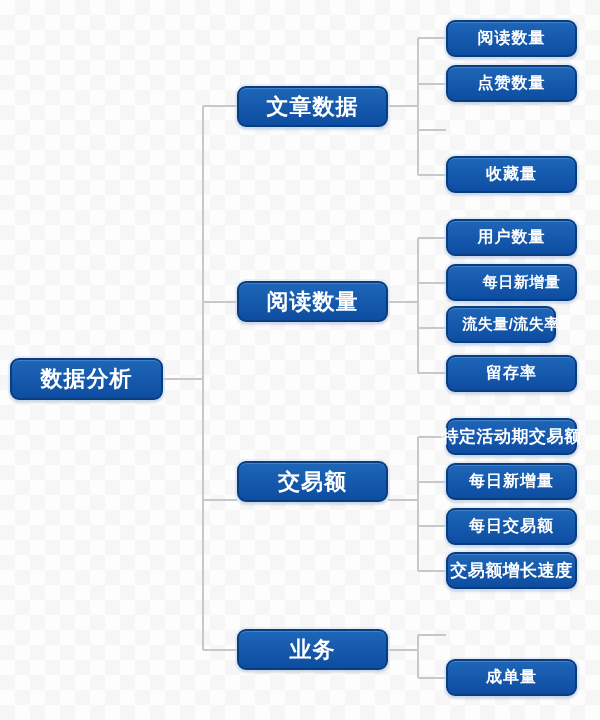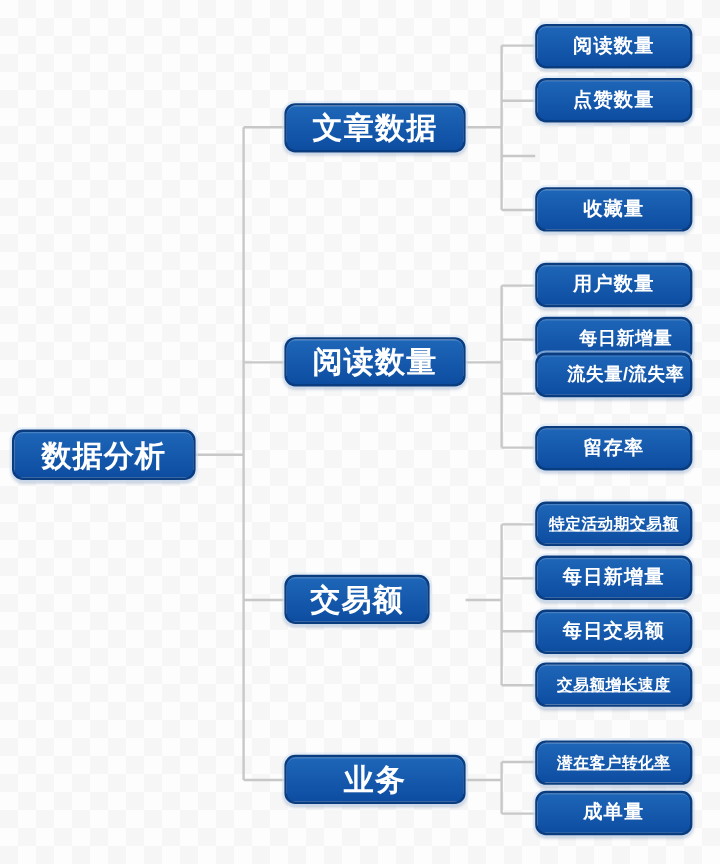--- a/index.html
+++ b/index.html
@@ -39,24 +39,24 @@
     border: 2px solid var(--node-border, #0a3c80);
     border-radius: 9px;
     background: linear-gradient(180deg, var(--node-fill-top, #1e66b8) 0%, var(--node-fill-bottom, #0d4da1) 100%);
     box-shadow: 0 0 0 2px rgba(214, 230, 246, 0.55),
                 0 2px 3px rgba(25, 60, 120, 0.30),
                 inset 0 1px 0 rgba(255, 255, 255, 0.18);
     white-space: nowrap;
     cursor: default;
   }
 
-  .root, .branch { font-size: 25px; }
+  .root, .branch { font-size: 22px; }
   .leaf { font-size: 16px; }
   .leaf.mid { font-size: 15px; letter-spacing: 0.5px; padding-left: 20px; }
-  .leaf.small { font-size: 13px; letter-spacing: 0.5px; text-decoration: underline; }
+  .leaf.small { font-size: 17px; letter-spacing: 0.5px; }
 </style>
 </head>
 <body>
 
 <div class="canvas">
 
   <svg class="connectors" viewBox="0 0 600 720" aria-hidden="true">
     <g>
       <path class="conn" d="M163 379 H203"></path>
       <path class="conn" d="M203 106 V650"></path>
@@ -94,33 +94,32 @@
       <path class="conn" d="M418 635 V678"></path>
       <path class="conn" d="M418 635 H446"></path>
       <path class="conn" d="M418 678 H446"></path>
     </g>
   </svg>
 
   <div class="node root" style="left:10px;top:358px;width:153px;height:42px">数据分析</div>
 
   <div class="node branch" style="left:237px;top:86px;width:151px;height:41px">文章数据</div>
   <div class="node branch" style="left:237px;top:281px;width:151px;height:41px">阅读数量</div>
-  <div class="node branch" style="left:237px;top:479px;width:121px;height:41px">交易额</div>
+  <div class="node branch" style="left:237px;top:461px;width:151px;height:41px">交易额</div>
   <div class="node branch" style="left:237px;top:629px;width:151px;height:41px">业务</div>
 
   <div class="node leaf" style="left:446px;top:20px;width:131px;height:37px">阅读数量</div>
   <div class="node leaf" style="left:446px;top:65px;width:131px;height:37px">点赞数量</div>
   <div class="node leaf" style="left:446px;top:156px;width:131px;height:37px">收藏量</div>
 
   <div class="node leaf" style="left:446px;top:219px;width:131px;height:37px">用户数量</div>
   <div class="node leaf mid" style="left:446px;top:264px;width:131px;height:37px">每日新增量</div>
-  <div class="node leaf mid" style="left:446px;top:294px;width:131px;height:37px">流失量/流失率</div>
+  <div class="node leaf mid" style="left:446px;top:306px;width:110px;height:37px">流失量/流失率</div>
   <div class="node leaf" style="left:446px;top:355px;width:131px;height:37px">留存率</div>
 
   <div class="node leaf small" style="left:446px;top:418px;width:131px;height:37px">特定活动期交易额</div>
   <div class="node leaf" style="left:446px;top:463px;width:131px;height:37px">每日新增量</div>
   <div class="node leaf" style="left:446px;top:508px;width:131px;height:37px">每日交易额</div>
   <div class="node leaf small" style="left:446px;top:552px;width:131px;height:37px">交易额增长速度</div>
 
-  <div class="node leaf small" style="left:446px;top:617px;width:131px;height:37px">潜在客户转化率</div>
   <div class="node leaf" style="left:446px;top:659px;width:131px;height:37px">成单量</div>
 
 </div>
 
 </body></html>

